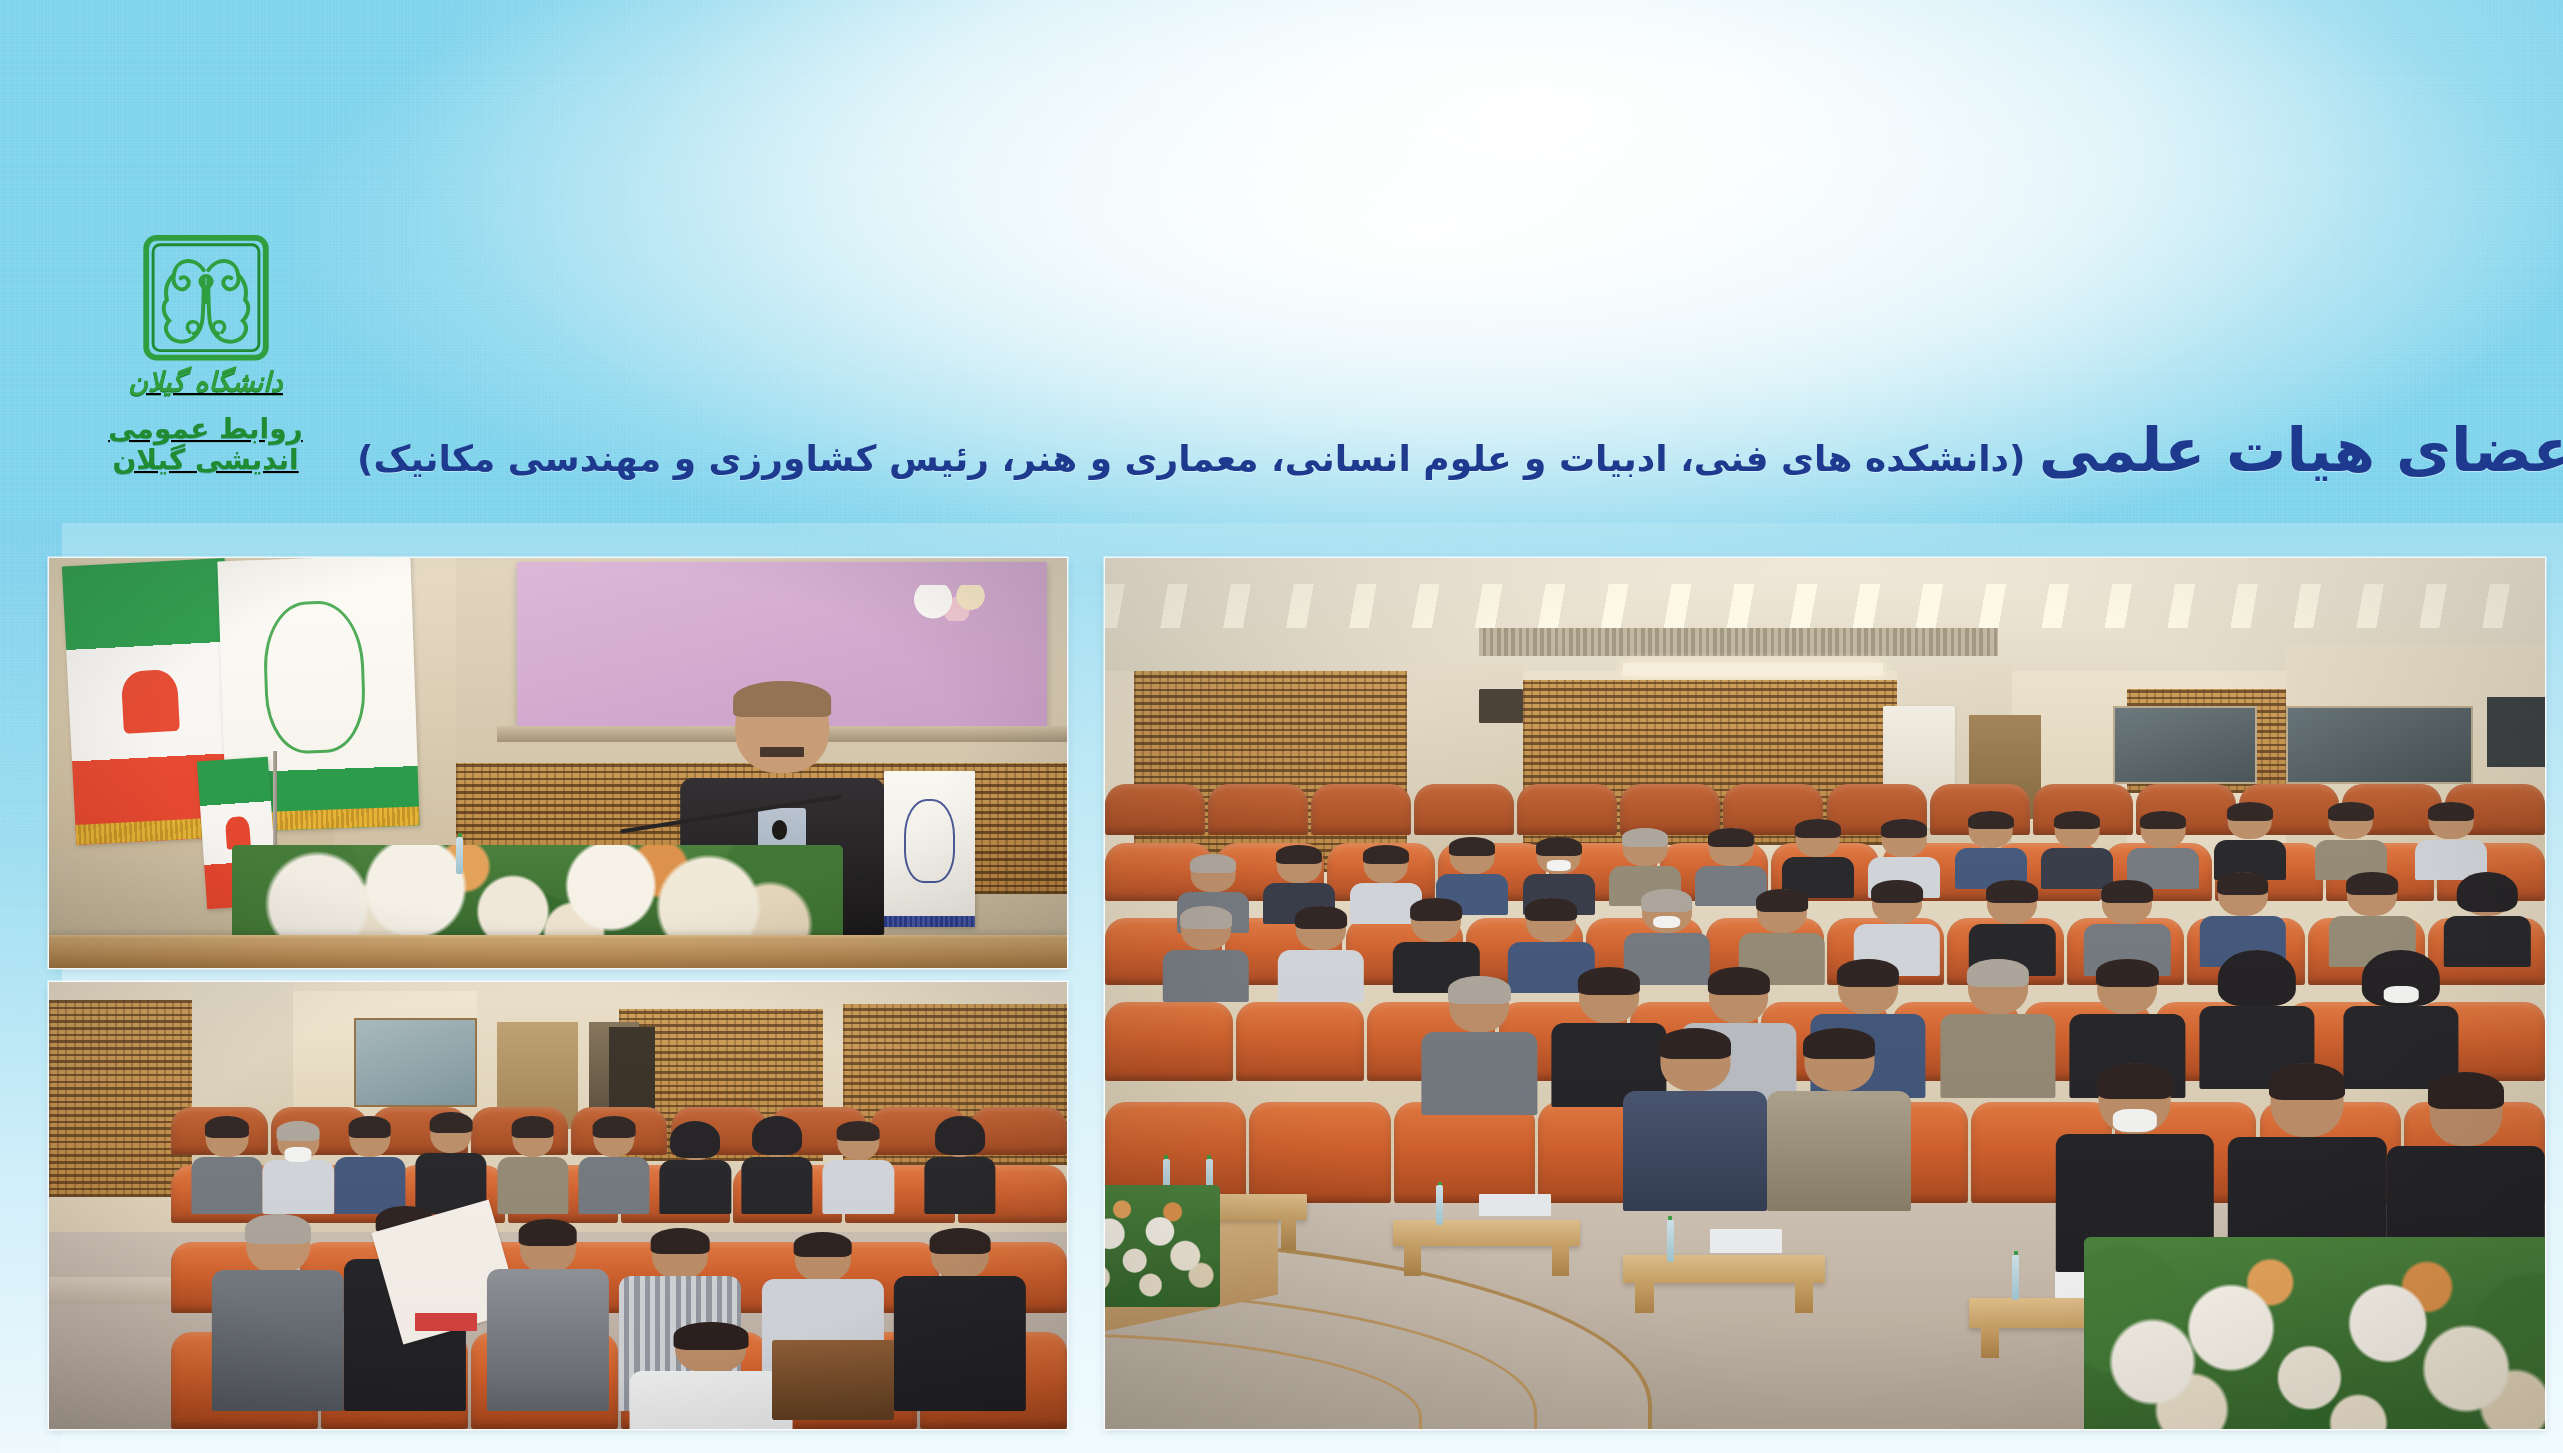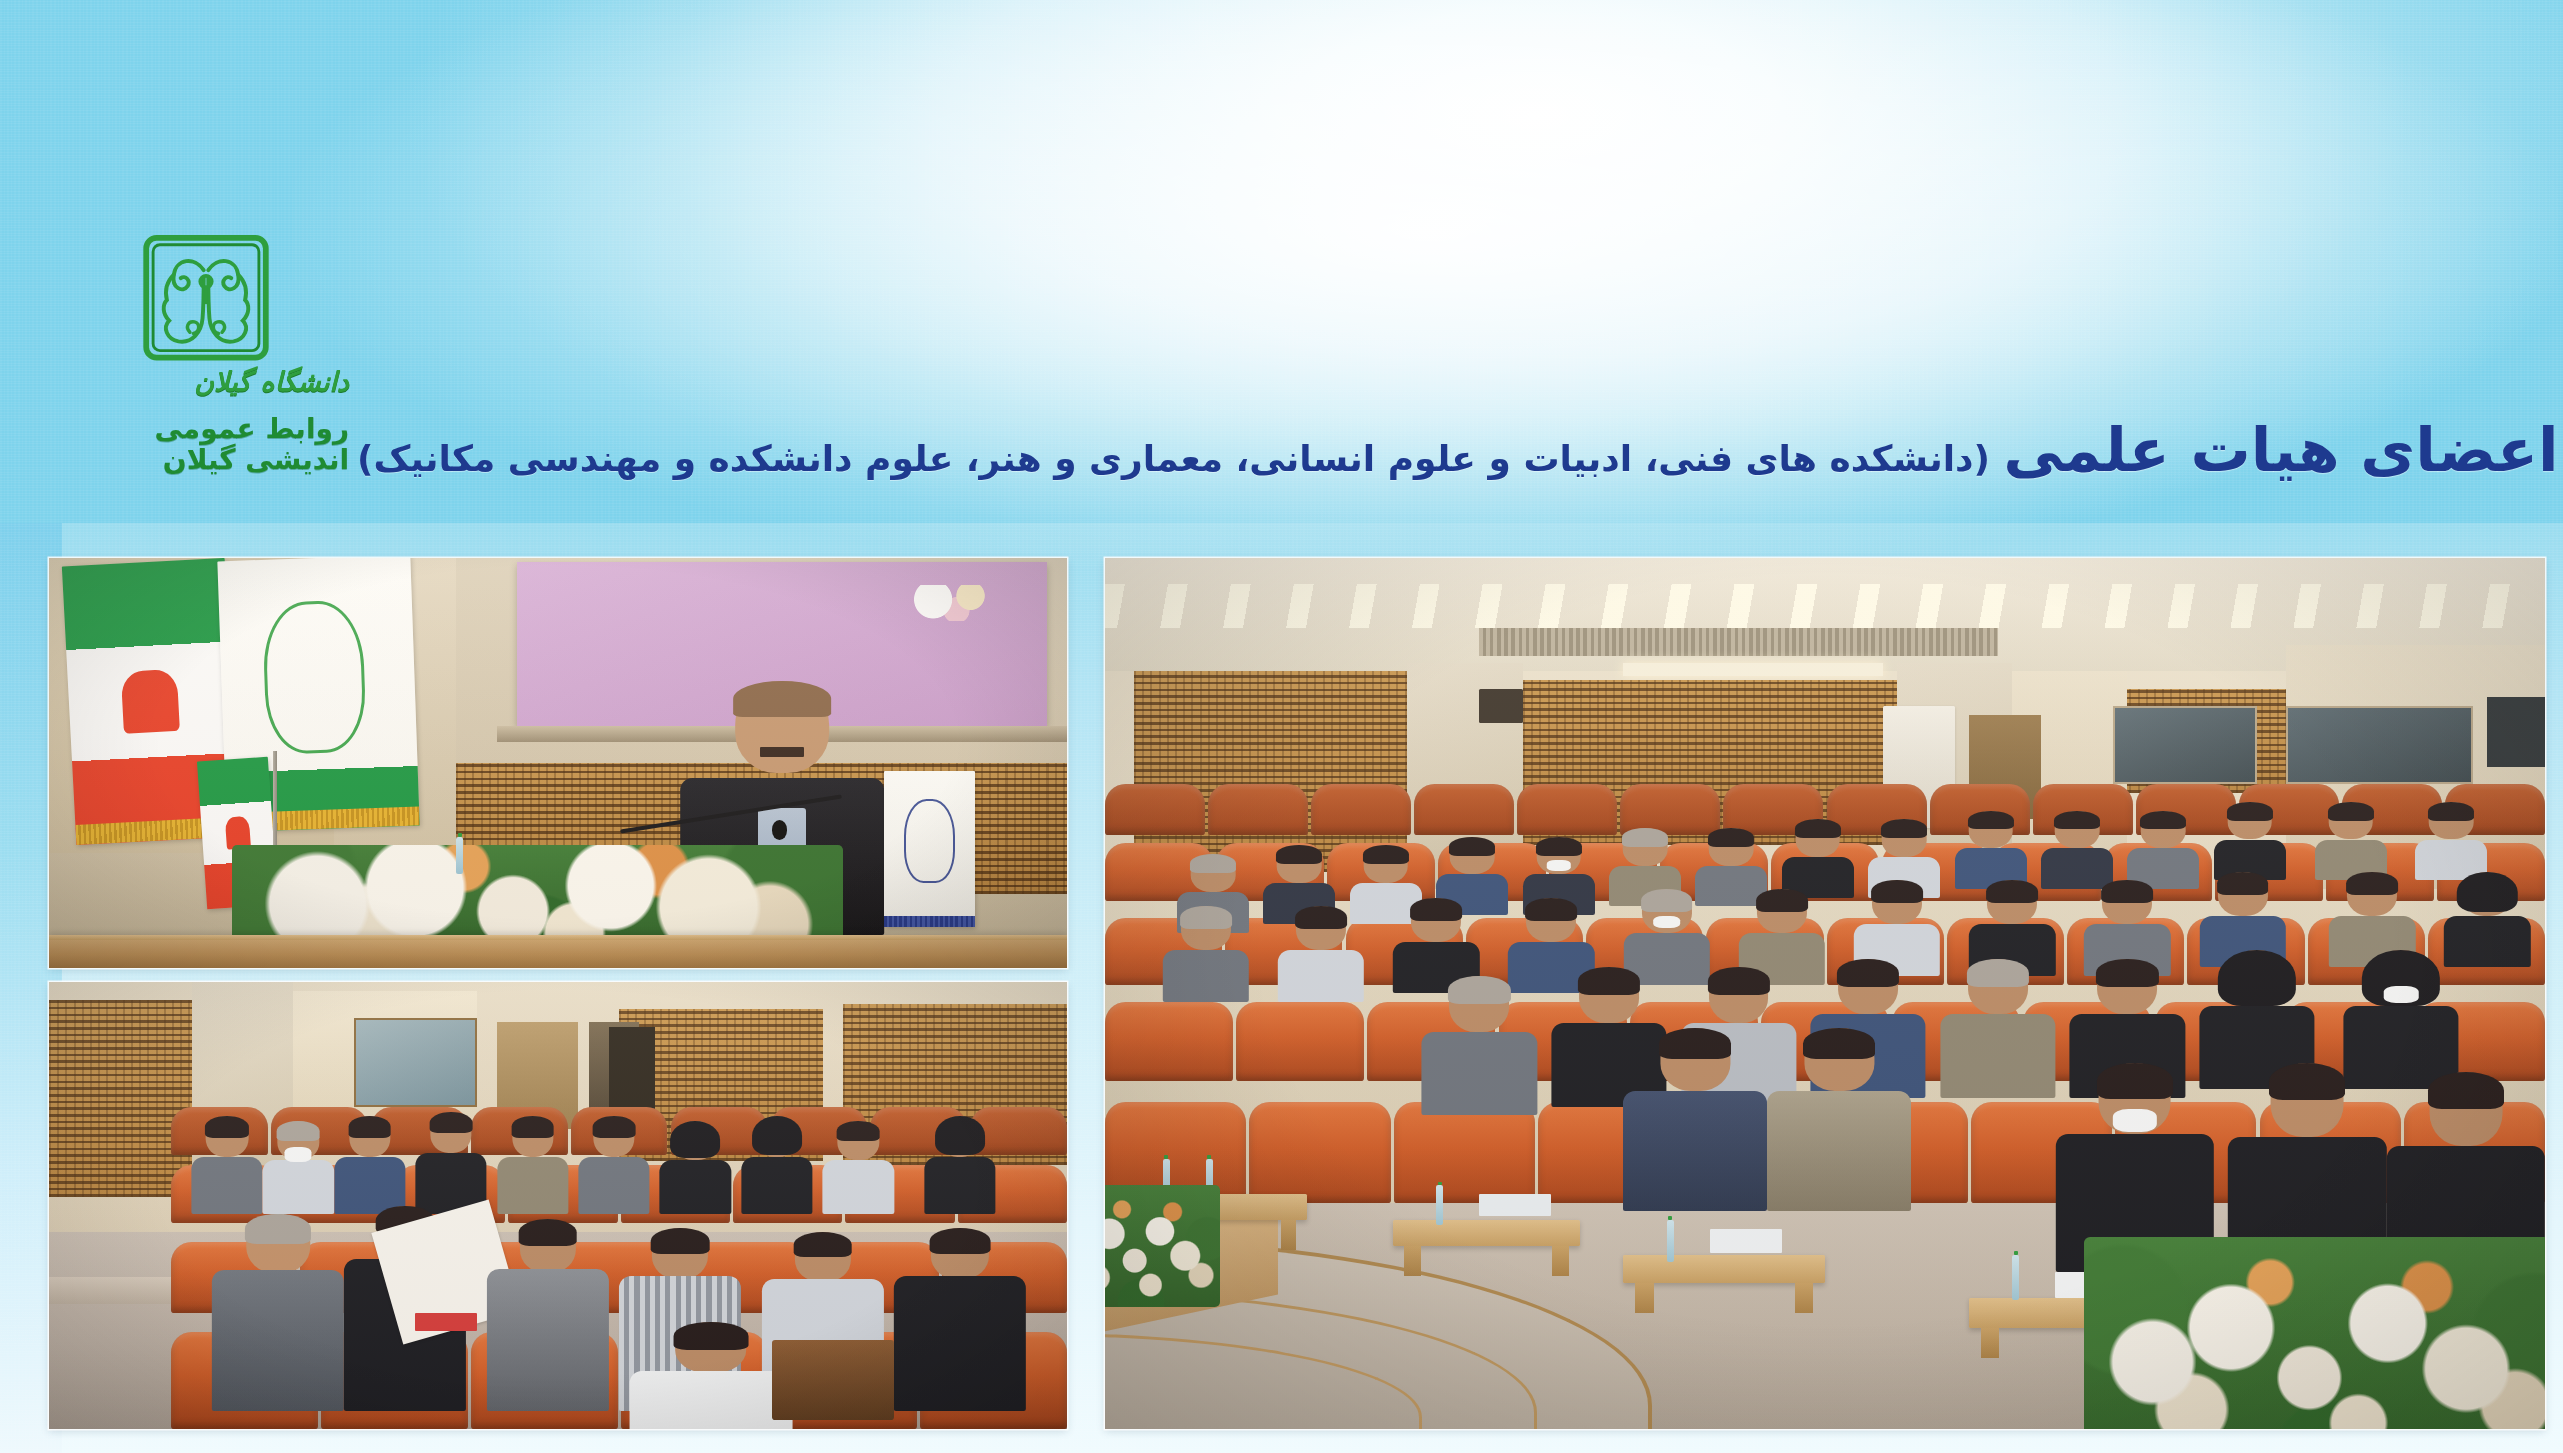--- a/index.html
+++ b/index.html
@@ -36,21 +36,21 @@
     position:absolute; left:8%; top:-8%; width:62%; height:48%;
     background:radial-gradient(ellipse at 50% 50%, rgba(255,255,255,.95) 0%, rgba(255,255,255,.5) 38%, rgba(255,255,255,0) 72%);
     pointer-events:none;
   }
 
   
   .header{ position:absolute; left:0; top:0; width:100%; height:523px; }
 
   .logo-block{
     position:absolute; left:62px; top:231px;
-    width:287px; text-align:right;
+    width:287px; text-align:center;text-decoration:underline;
   }
   .logo-mark{ width:138px; height:138px; margin:0 auto; display:block; }
   .logo-script{
     font-size:27px; color:#2e9e3e; margin-top:-3.1px;
     font-family:"DejaVu Sans","Liberation Sans",sans-serif;
     font-style:italic; font-weight:bold; letter-spacing:0.5px;
     text-shadow:0 0.5px 0 #1c7a2c;
     direction:rtl;
   }
   .logo-caption{
@@ -222,21 +222,21 @@
       <path d="M60 49 L60 62" stroke="#2e9e3e" stroke-width="3.2" stroke-linecap="round"></path>
       <path d="M46 88 C42 84 44 78 50 79 C55 80 55 88 49 89" fill="none" stroke="#2e9e3e" stroke-width="3" stroke-linecap="round"></path>
       <path d="M74 88 C78 84 76 78 70 79 C65 80 65 88 71 89" fill="none" stroke="#2e9e3e" stroke-width="3" stroke-linecap="round"></path>
     </svg>
     <div class="logo-script">دانشگاه گیلان</div>
     <div class="logo-caption">روابط عمومی اندیشی گیلان</div>
   </div>
 
   <div class="title-row">
     <div class="title-main">نشست هم اندیشی رئیس دانشگاه با اعضای هیات علمی</div>
-    <div class="title-sub">(دانشکده های فنی، ادبیات و علوم انسانی، معماری و هنر، علوم دانشکده و مهندسی مکانیک)</div>
+    <div class="title-sub">(دانشکده های فنی، ادبیات و علوم انسانی، معماری و هنر، رئیس کشاورزی و مهندسی مکانیک)</div>
   </div>
 </div>
 
 <div class="gallery">
 
   <div class="col col-left">
 
     <div class="photo p-tl">
       <div class="scene">
         <div class="wall-plain" style="background:linear-gradient(180deg,#ded3be 0%,#d3c6ad 60%,#c5b79a 100%)"></div>

